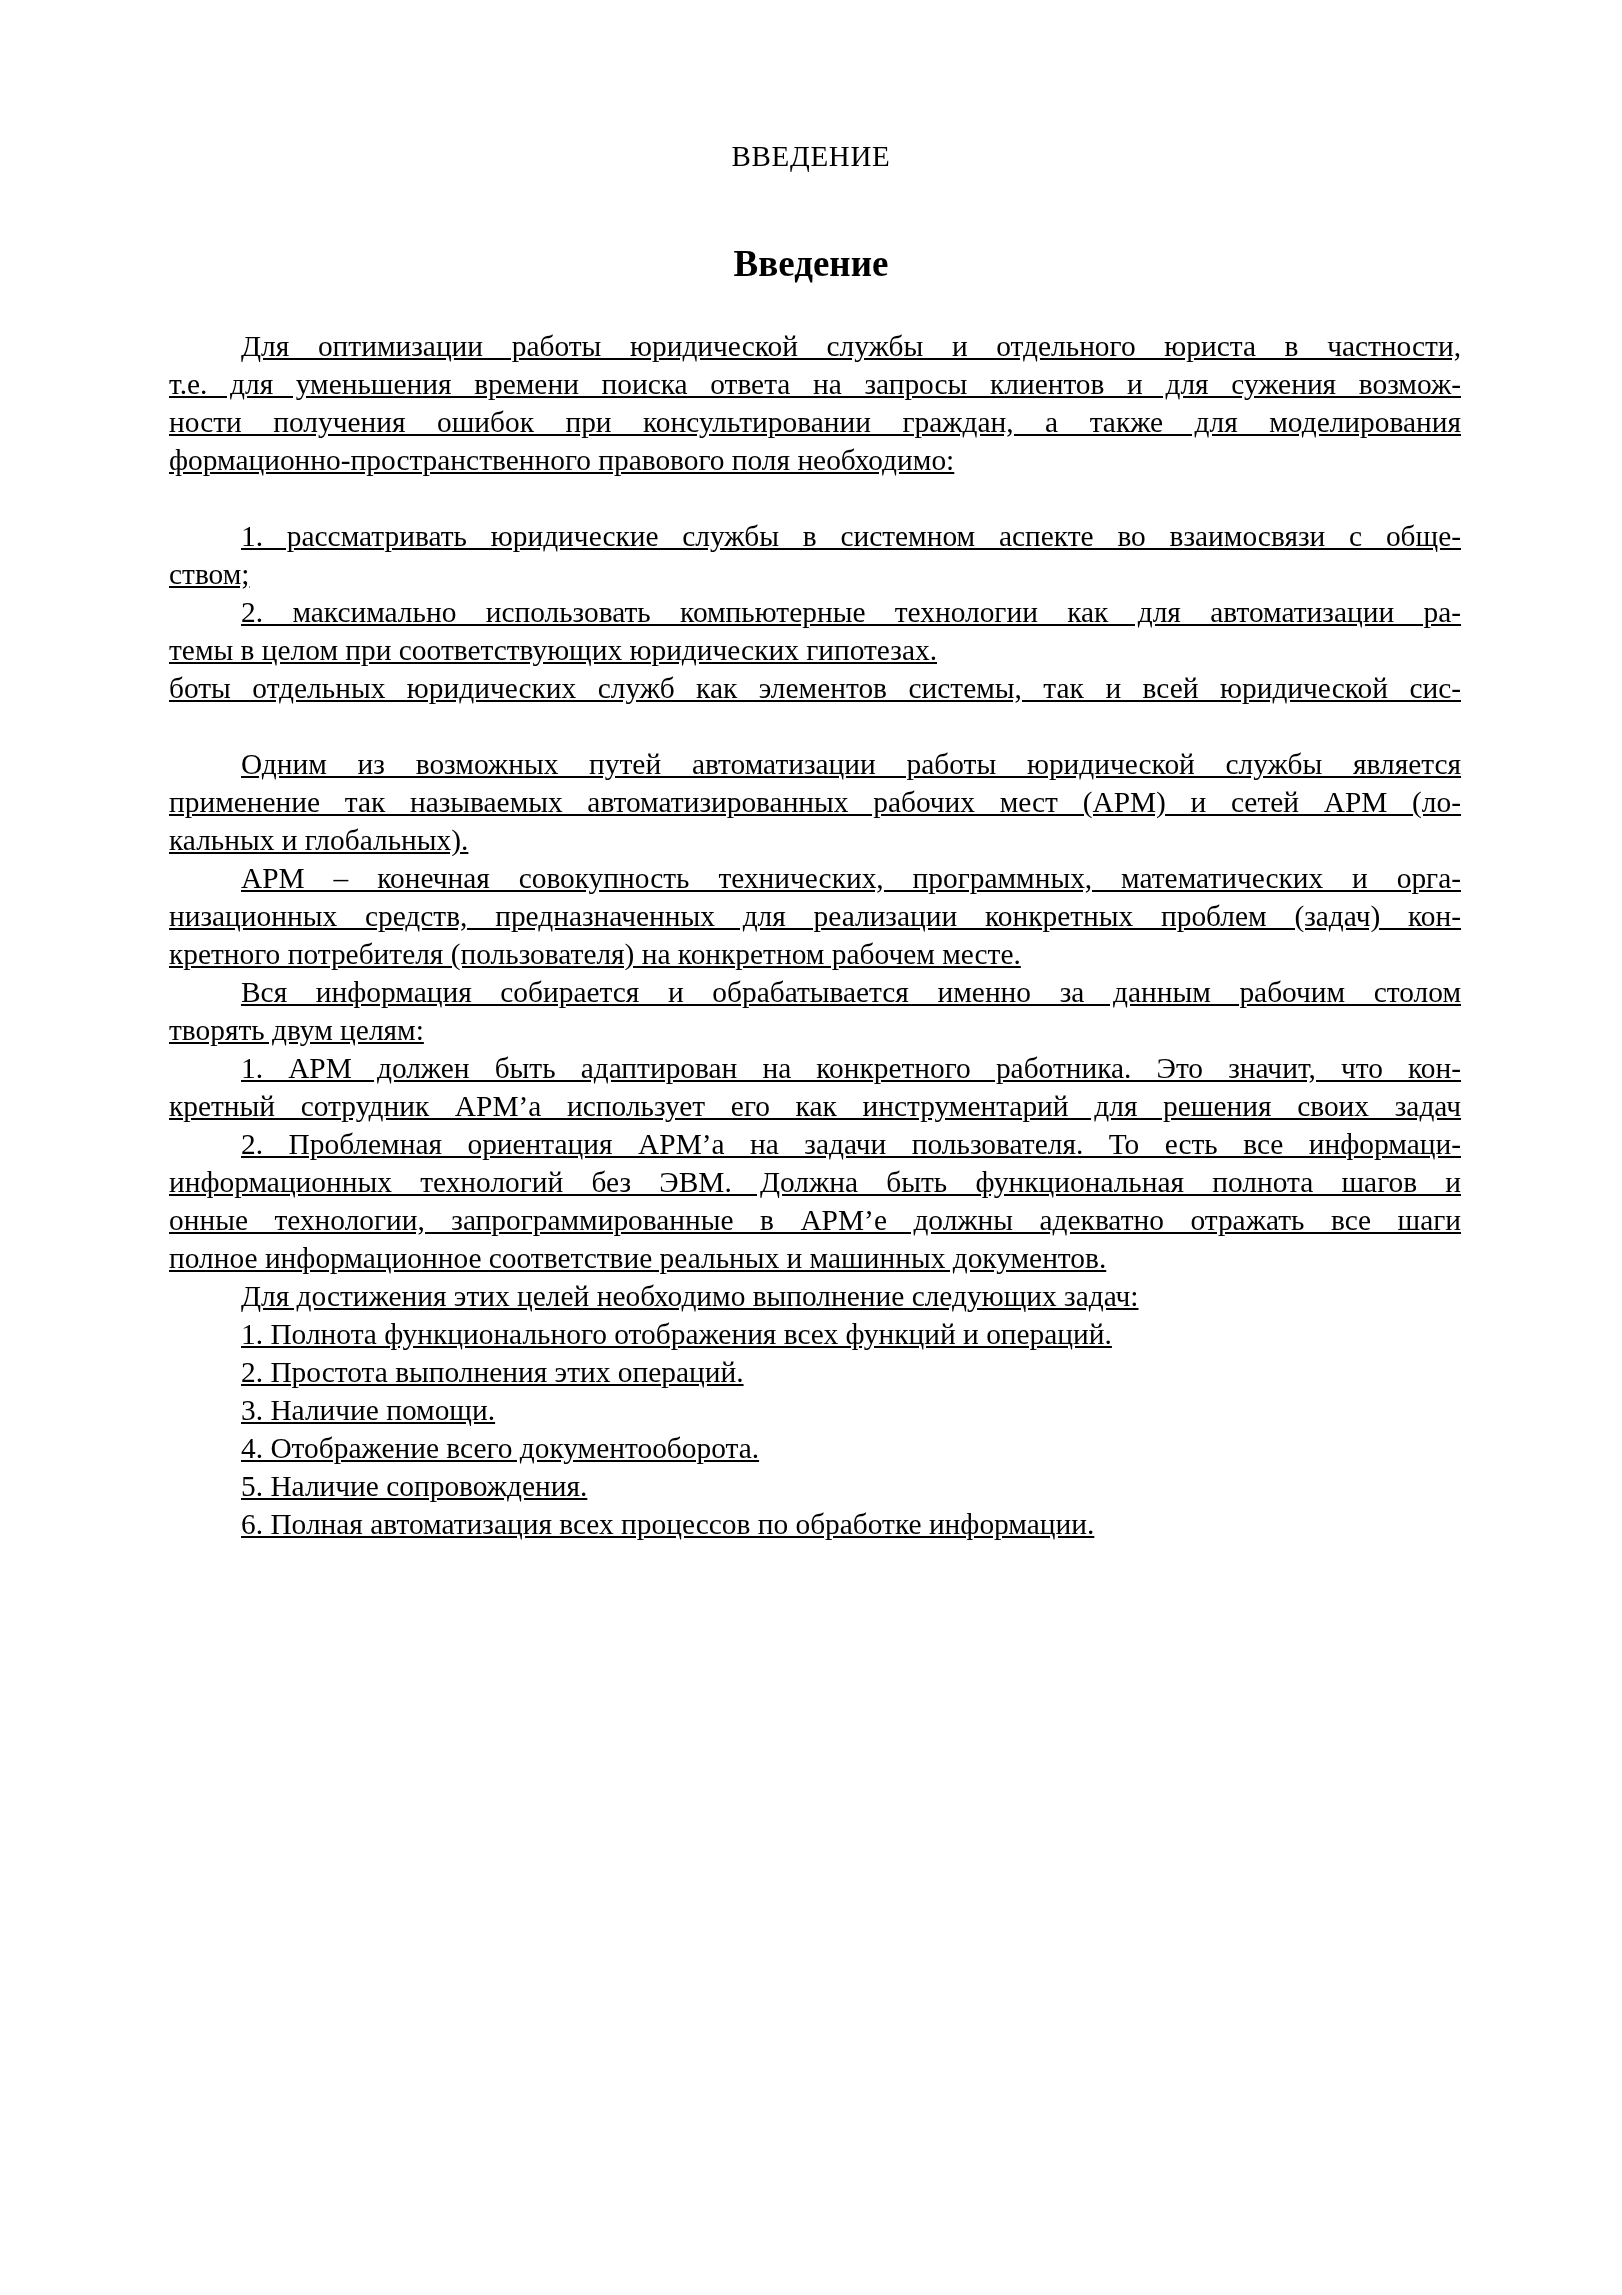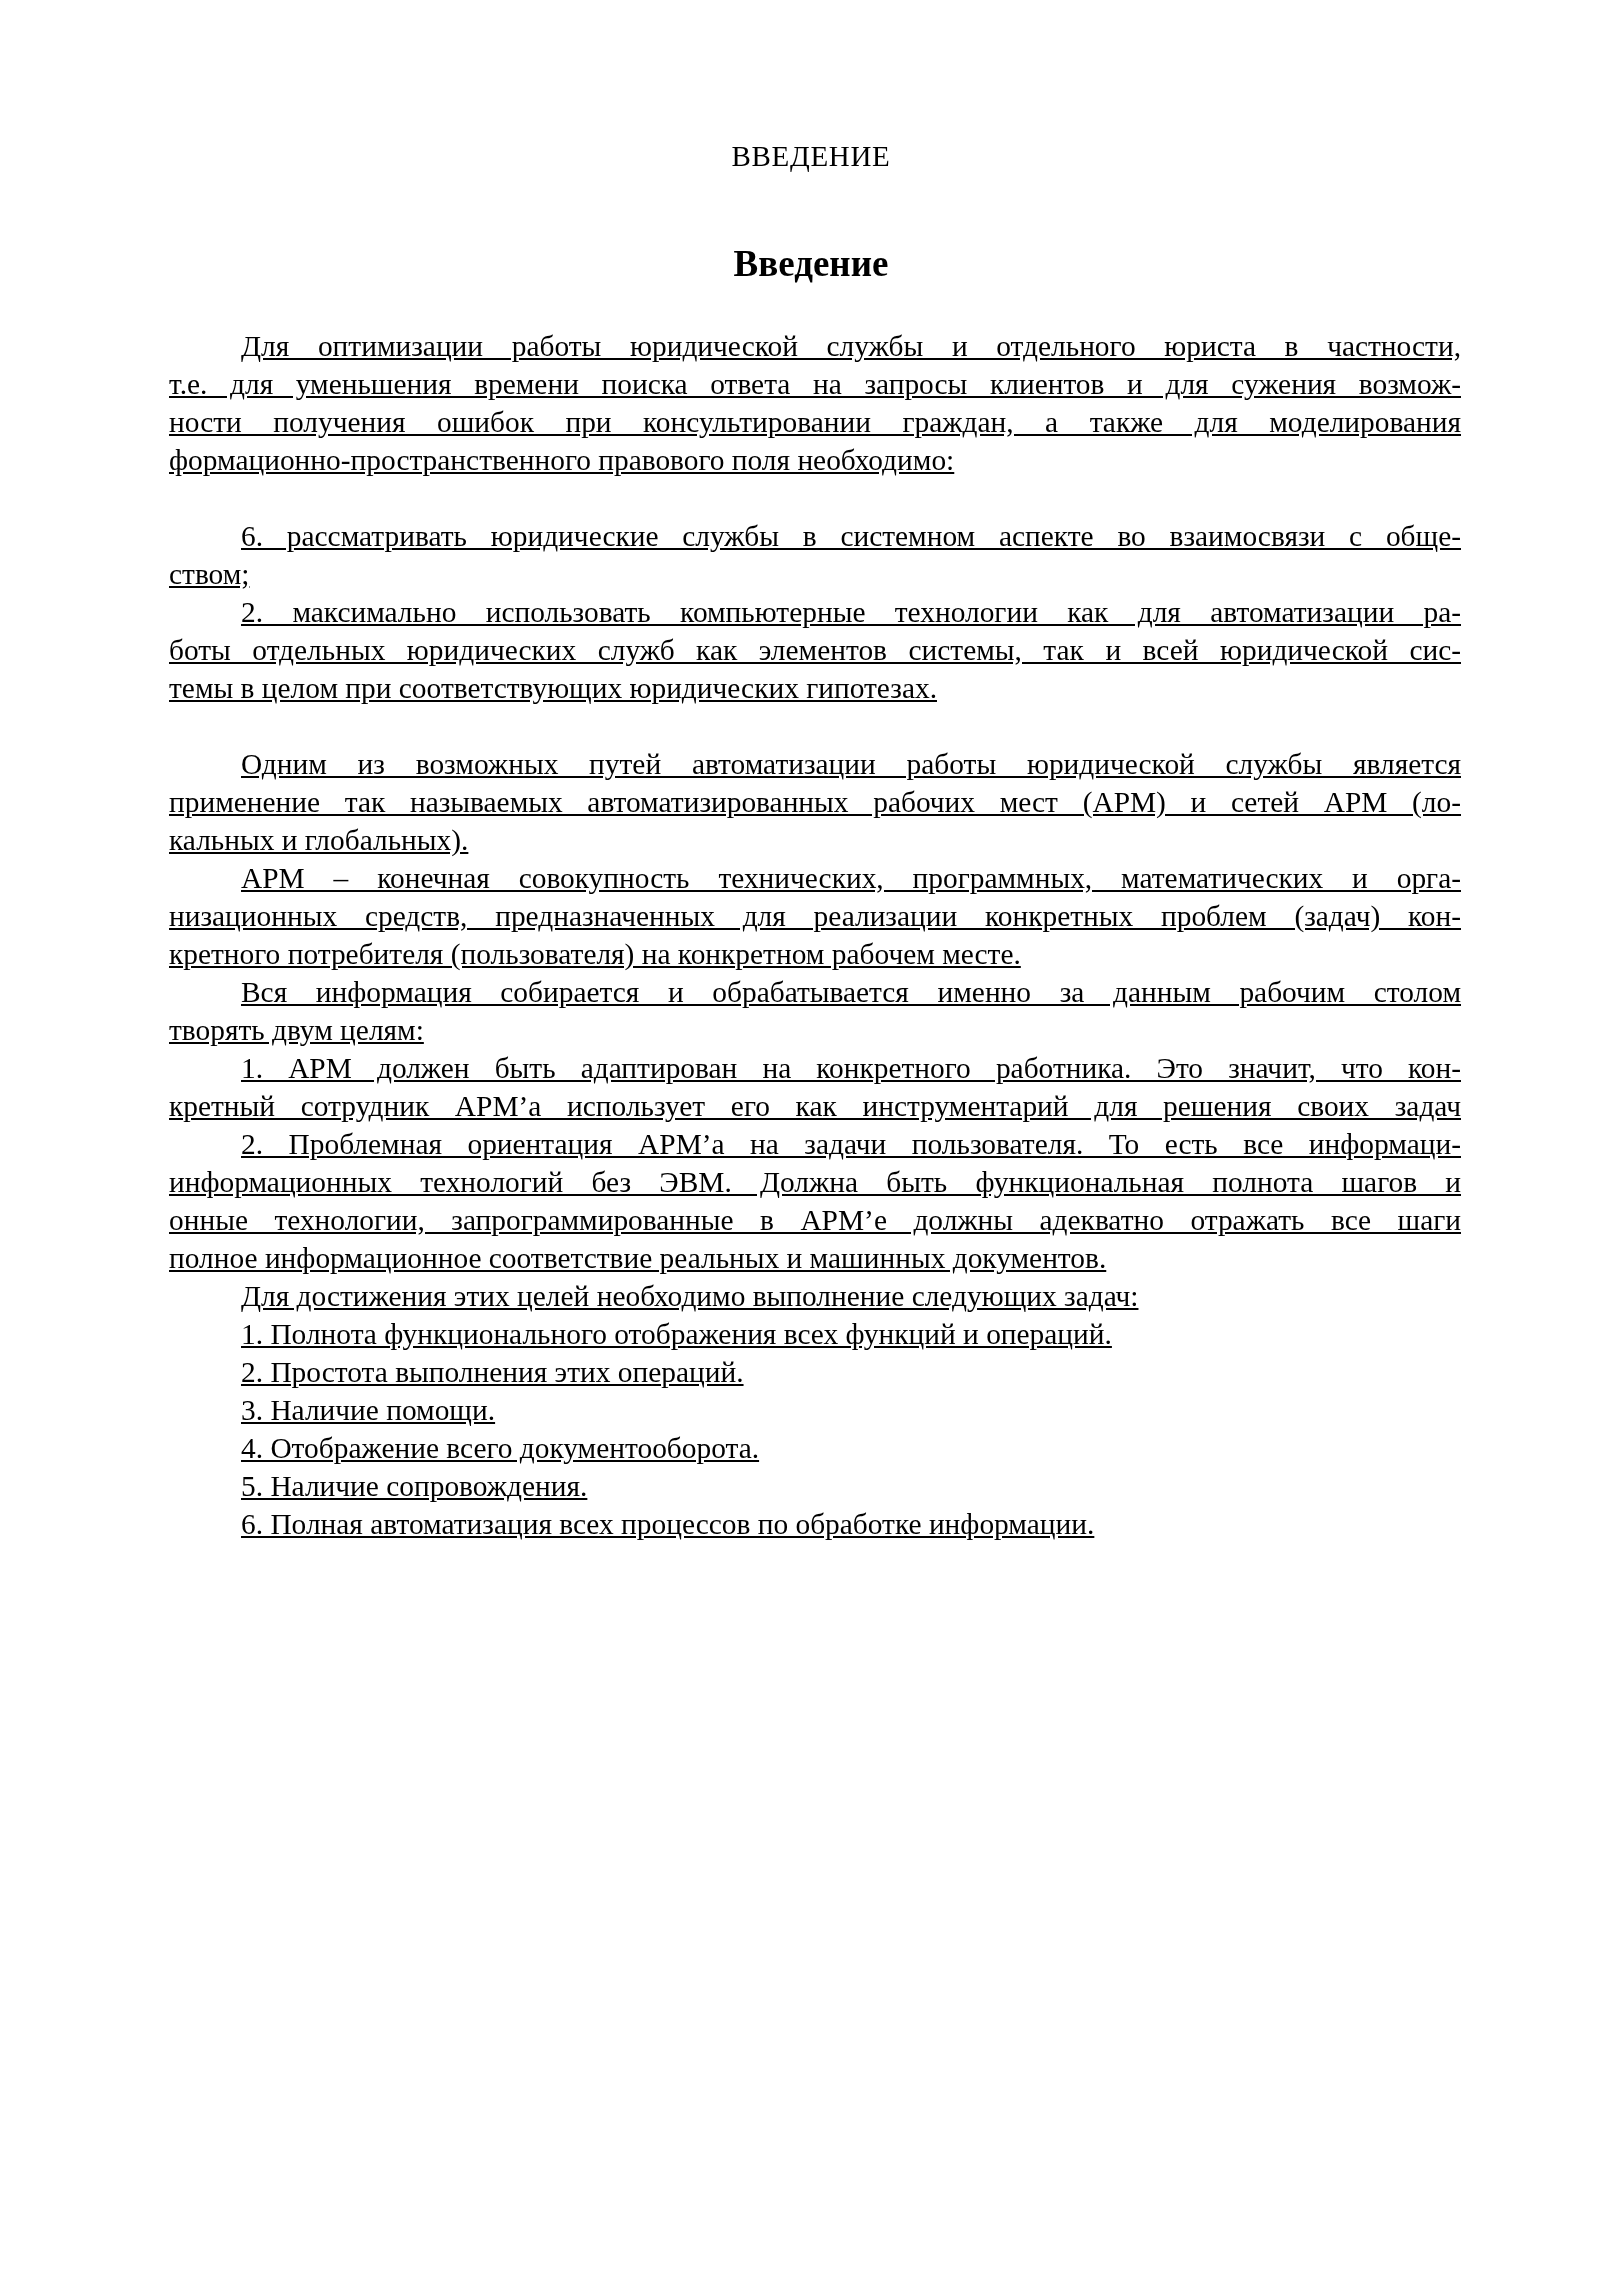--- a/index.html
+++ b/index.html
@@ -84,26 +84,26 @@
 
   <div class="body-text">
 
     <div class="ln first">Для оптимизации работы юридической службы и отдельного юриста в частности,</div>
     <div class="ln">т.е. для уменьшения времени поиска ответа на запросы клиентов и для сужения возмож-</div>
     <div class="ln">ности получения ошибок при консультировании граждан, а также для моделирования</div>
     <div class="ln end">формационно-пространственного правового поля необходимо:</div>
 
     <div class="spacer"></div>
 
-    <div class="ln first">6. рассматривать юридические службы в системном аспекте во взаимосвязи с обще-</div>
+    <div class="ln first">1. рассматривать юридические службы в системном аспекте во взаимосвязи с обще-</div>
     <div class="ln end">ством;</div>
 
     <div class="ln first">2. максимально использовать компьютерные технологии как для автоматизации ра-</div>
+    <div class="ln end">темы в целом при соответствующих юридических гипотезах.</div>
     <div class="ln">боты отдельных юридических служб как элементов системы, так и всей юридической сис-</div>
-    <div class="ln end">темы в целом при соответствующих юридических гипотезах.</div>
 
     <div class="spacer"></div>
 
     <div class="ln first">Одним из возможных путей автоматизации работы юридической службы является</div>
     <div class="ln">применение так называемых автоматизированных рабочих мест (АРМ) и сетей АРМ (ло-</div>
     <div class="ln end">кальных и глобальных).</div>
 
     <div class="ln first">АРМ – конечная совокупность технических, программных, математических и орга-</div>
     <div class="ln">низационных средств, предназначенных для реализации конкретных проблем (задач) кон-</div>
     <div class="ln end">кретного потребителя (пользователя) на конкретном рабочем месте.</div>

